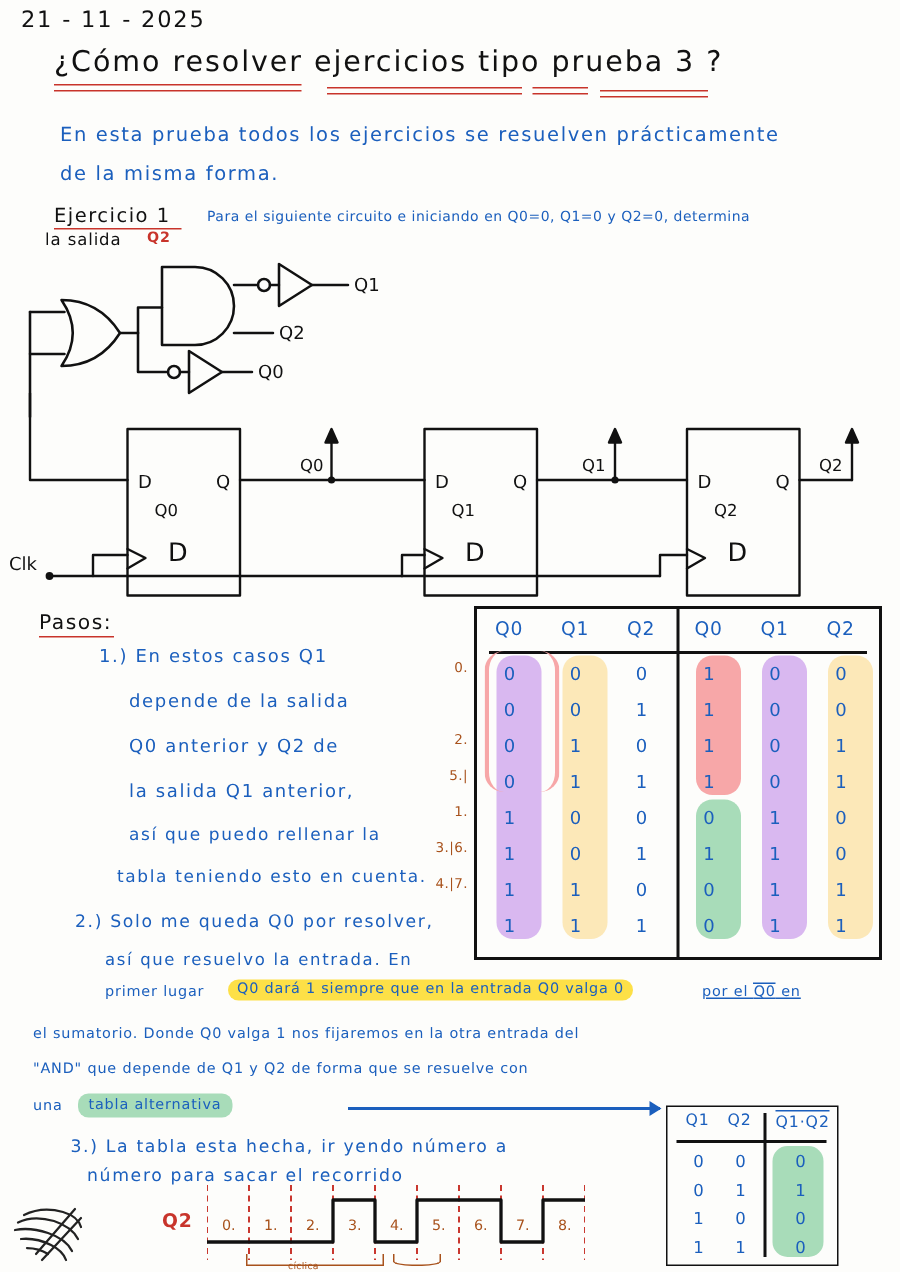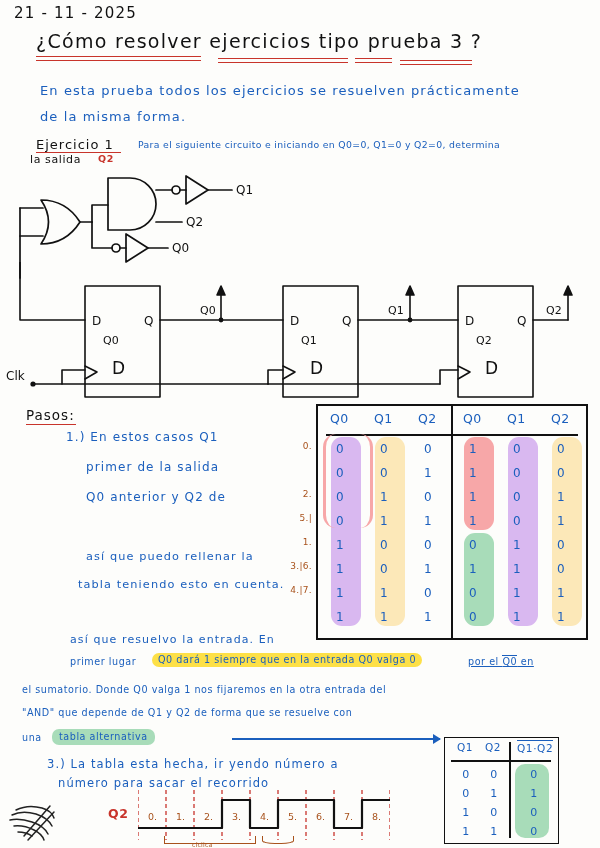--- a/index.html
+++ b/index.html
@@ -199,25 +199,27 @@
         <text x="546" y="52" font-size="11">Q2</text>
         <text x="6" y="118" font-size="12">Clk</text>
       </g>
     </svg>
   </div>
 
   <div class="abs hand ink-black" id="pasos">Pasos:</div>
   <div class="abs" id="pasos-ul"></div>
 
   <div class="abs hand ink-blue step-line" style="left:66px;top:430px;">1.) En estos casos Q1</div>
-  <div class="abs hand ink-blue step-line" style="left:86px;top:460px;">primer de la salida</div>
+  <div class="abs hand ink-blue step-line" style="left:86px;top:460px;">depende de la salida</div>
   <div class="abs hand ink-blue step-line" style="left:86px;top:490px;">Q0 anterior y Q2 de</div>
+  <div class="abs hand ink-blue step-line" style="left:86px;top:520px;">la salida Q1 anterior,</div>
   <div class="abs hand ink-blue step-line" style="left:86px;top:550px;font-size:11.3px;">así que puedo rellenar la</div>
   <div class="abs hand ink-blue step-line" style="left:78px;top:578px;font-size:11.3px;">tabla teniendo esto en cuenta.</div>
 
+  <div class="abs hand ink-blue step-line" style="left:50px;top:607px;font-size:11.5px;">2.) Solo me queda Q0 por resolver,</div>
   <div class="abs hand ink-blue step-line" style="left:70px;top:633px;font-size:11px;">así que resuelvo la entrada. En</div>
 
   <div class="abs hand ink-blue small-line" style="left:70px;top:656px;">primer lugar</div>
   <div class="abs hand ink-blue small-line hl-pink" style="left:152px;top:653px;">Q0 dará 1 siempre que en la entrada Q0 valga 0</div>
   <div class="abs hand ink-blue small-line" style="left:468px;top:656px;text-decoration:underline;">por el <span style="border-top:1.2px solid #1b5fbd;">Q0</span> en</div>
 
   <div class="abs hand ink-blue small-line" style="left:22px;top:684px;">el sumatorio. Donde Q0 valga 1 nos fijaremos en la otra entrada del</div>
   <div class="abs hand ink-blue small-line" style="left:22px;top:707px;">"AND" que depende de Q1 y Q2 de forma que se resuelve con</div>
   <div class="abs hand ink-blue small-line" style="left:22px;top:732px;">una</div>
   <div class="abs hand ink-blue small-line hl-green" style="left:52px;top:729px;">tabla alternativa</div>

